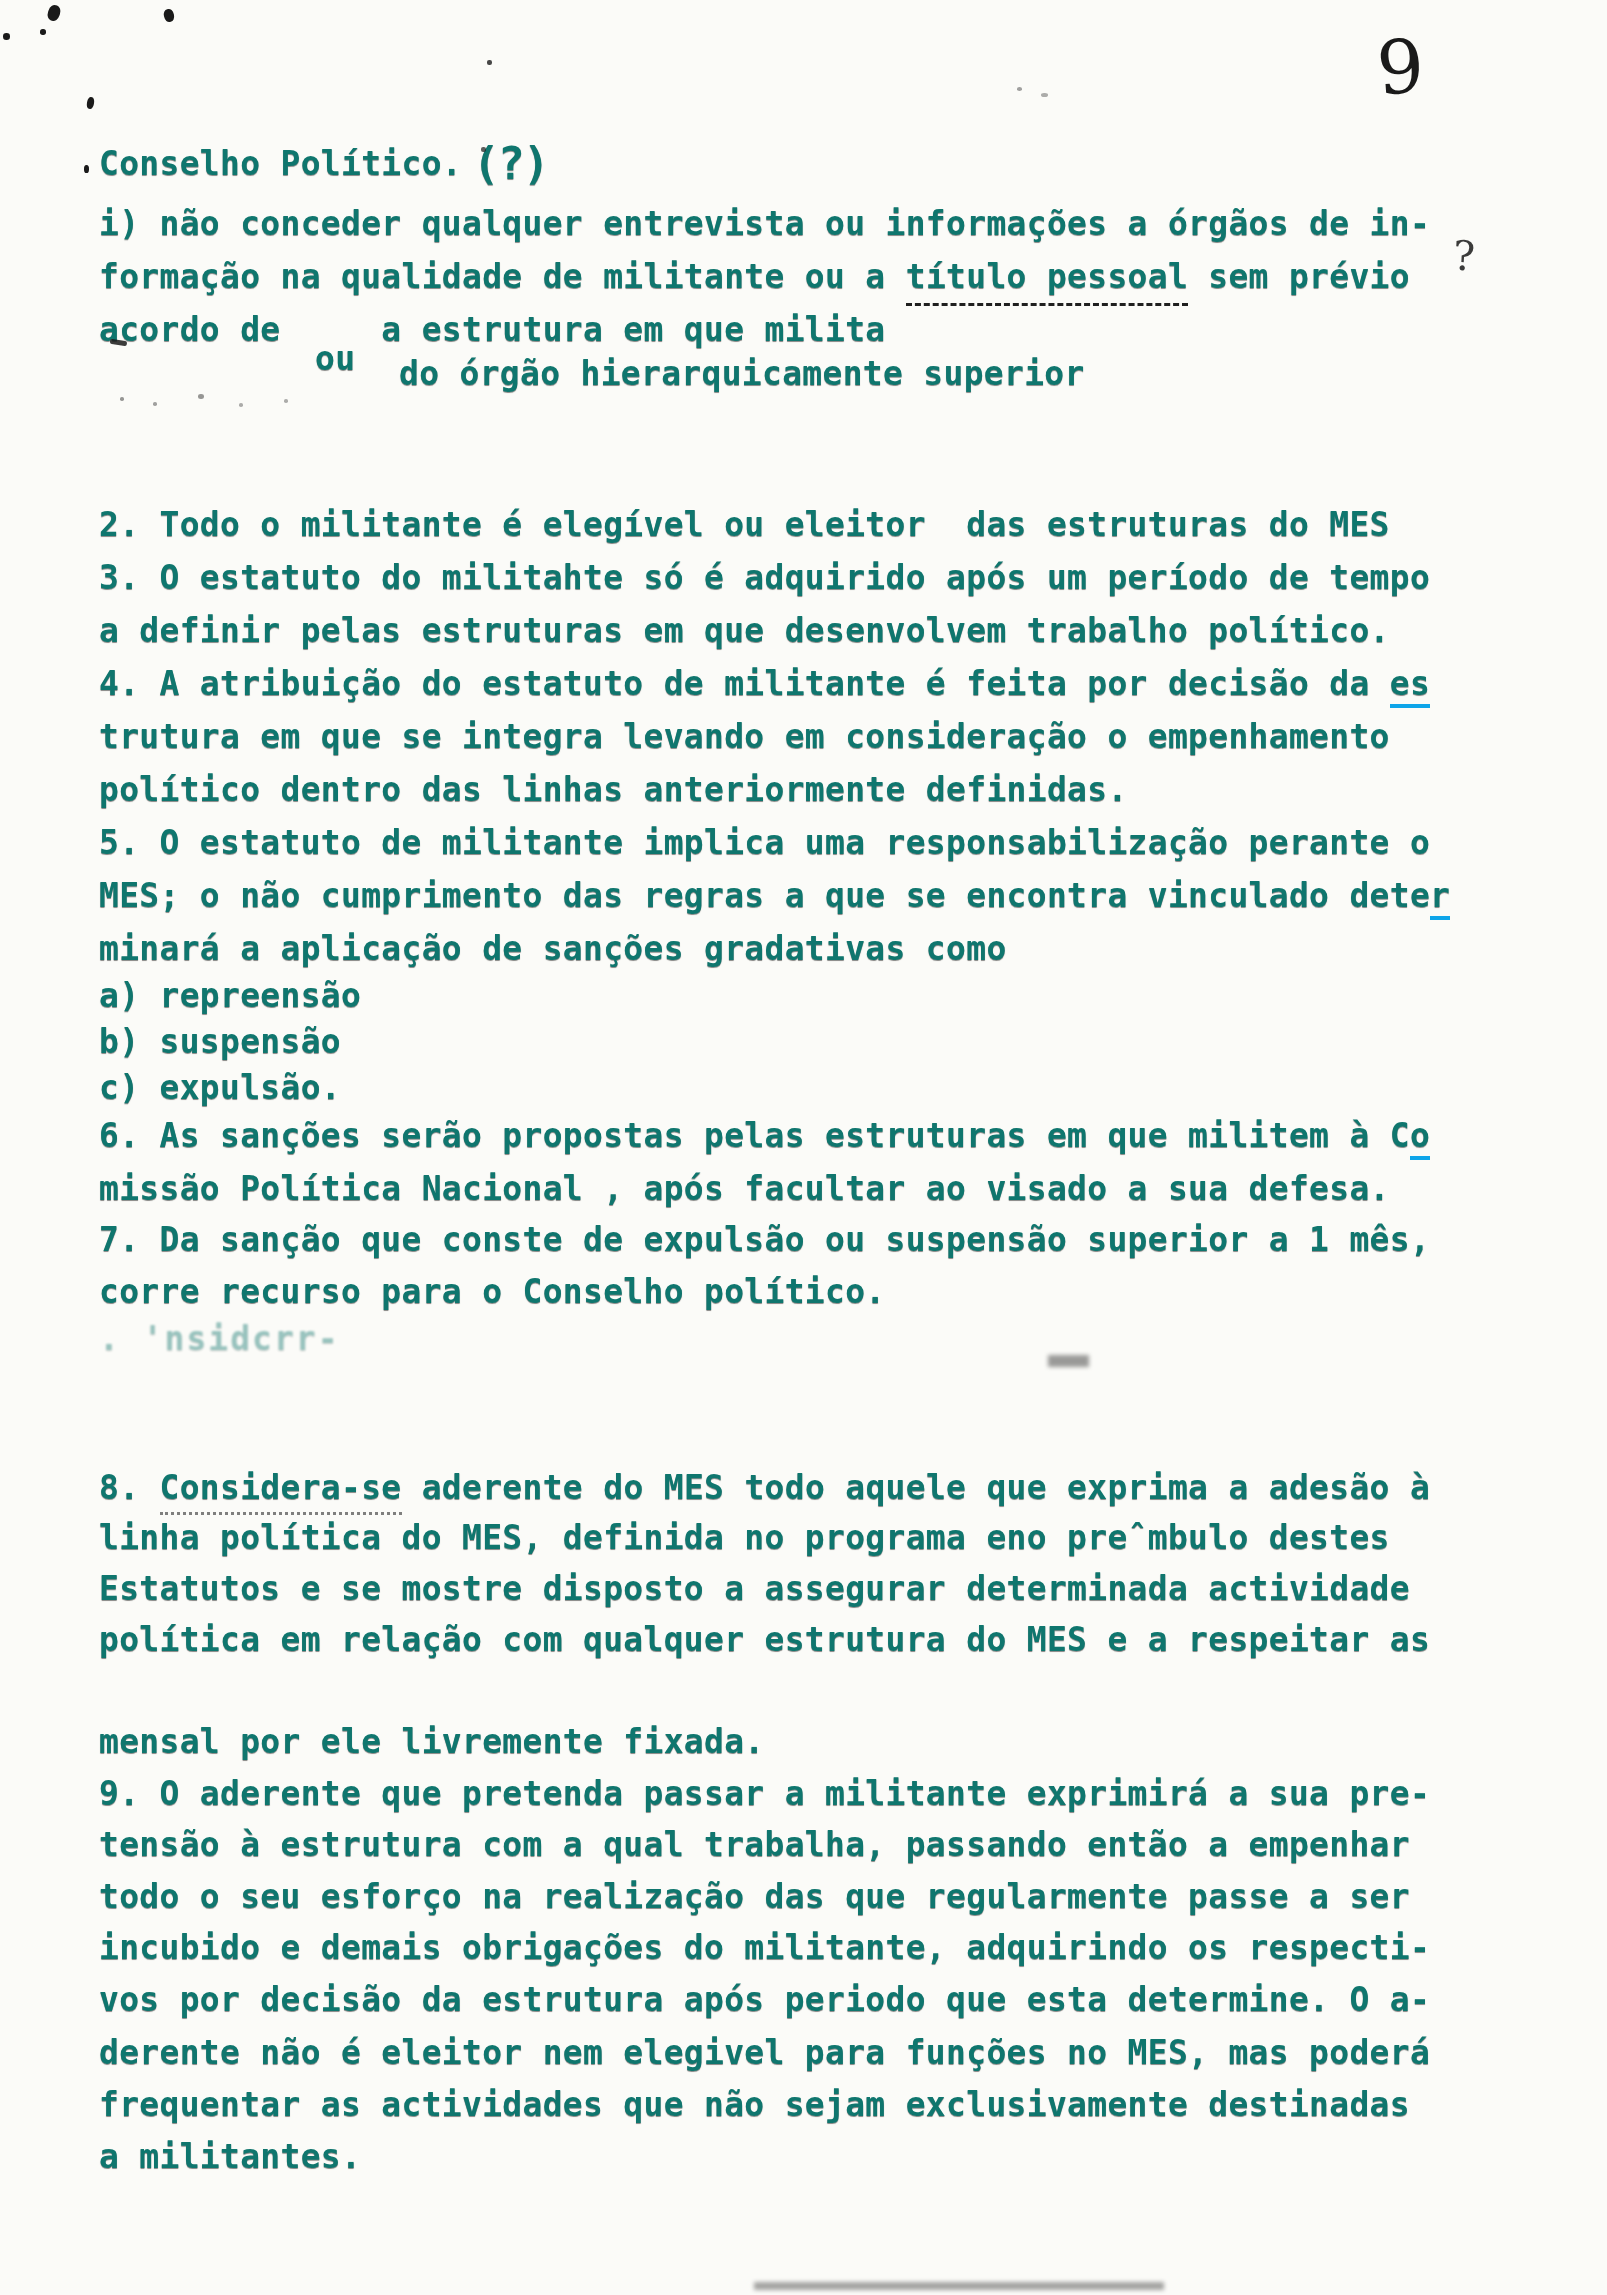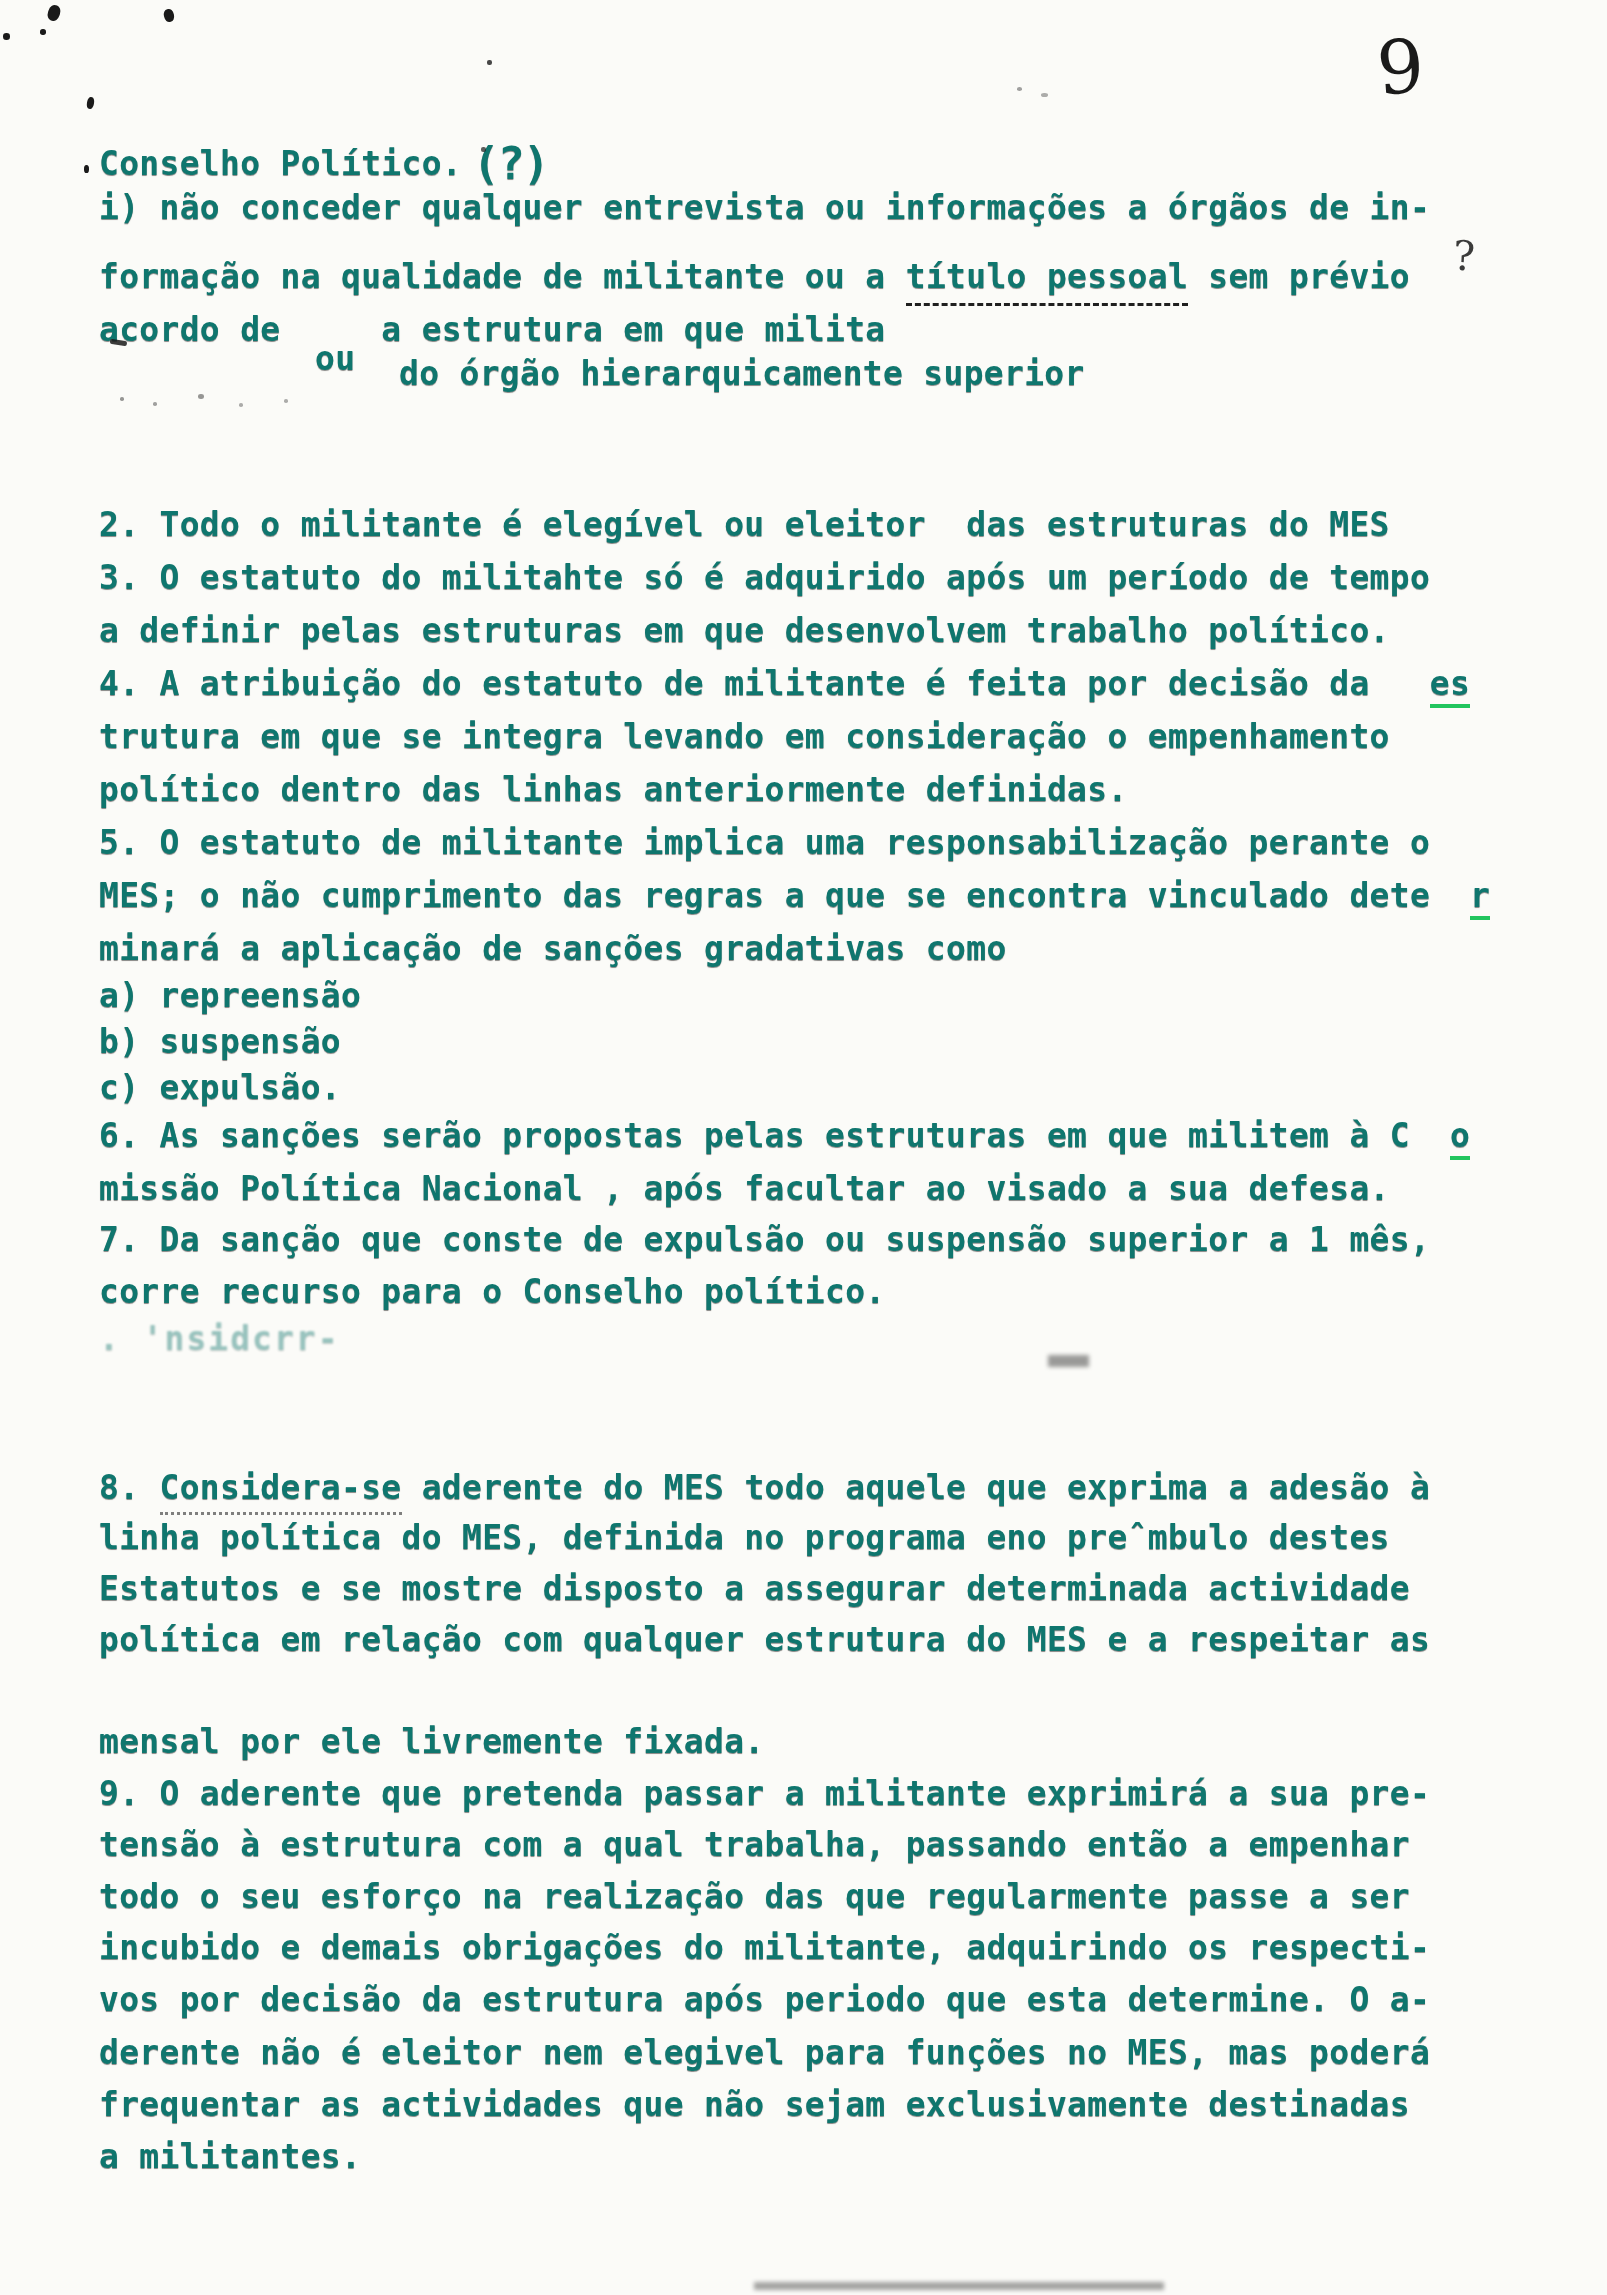--- a/index.html
+++ b/index.html
@@ -15,21 +15,21 @@
     left:99px;
     white-space:pre;
     font-family:"DejaVu Sans Mono", monospace;
     font-weight:bold;
     font-size:33px;
     line-height:38px;
     color:#0f766e;
     letter-spacing:0.3px;
     text-shadow:0 0.7px 0.7px rgba(25,25,25,.5);
   }
-  .u{border-bottom:4px solid #22c55e;padding-bottom:1.3px;margin-left:40px;}
+  .u{border-bottom:4px solid #0ea5e9;padding-bottom:1.3px;}
   .u-dash{border-bottom:3.3px dashed #1f1f1f;padding-bottom:6.6px;}
   .u-dot{border-bottom:3.3px dotted rgba(25,25,25,.55);padding-bottom:4.6px;}
   .title-note{
     font-size:45px;
     font-weight:600;
     letter-spacing:-2px;
     margin-left:10.6px;
     vertical-align:-4px;
   }
   .hand{
@@ -69,21 +69,21 @@
 </style>
 </head>
 <body>
 
 <div class="page">
 
   <div class="line hand pagenum">9</div>
 
   <div class="line" style="top:145px"><span>Conselho Político.</span><span class="title-note">(?)</span></div>
 
-  <div class="line" style="top:189px">i) não conceder qualquer entrevista ou informações a órgãos de in-</div>
+  <div class="line" style="top:205px">i) não conceder qualquer entrevista ou informações a órgãos de in-</div>
   <div class="line" style="top:258px"><span>formação na qualidade de militante ou a </span><span class="u-dash">título pessoal</span><span> sem prévio</span></div>
   <div class="line hand margin-q">?</div>
   <div class="line" style="top:311px">acordo de     a estrutura em que milita</div>
   <div class="line" style="top:340px;left:315px">ou</div>
   <div class="line" style="top:355px;left:399px">do órgão hierarquicamente superior</div>
 
   <div class="line" style="top:506px">2. Todo o militante é elegível ou eleitor  das estruturas do MES</div>
   <div class="line" style="top:559px">3. O estatuto do militahte só é adquirido após um período de tempo</div>
   <div class="line" style="top:612px">a definir pelas estruturas em que desenvolvem trabalho político.</div>
 

